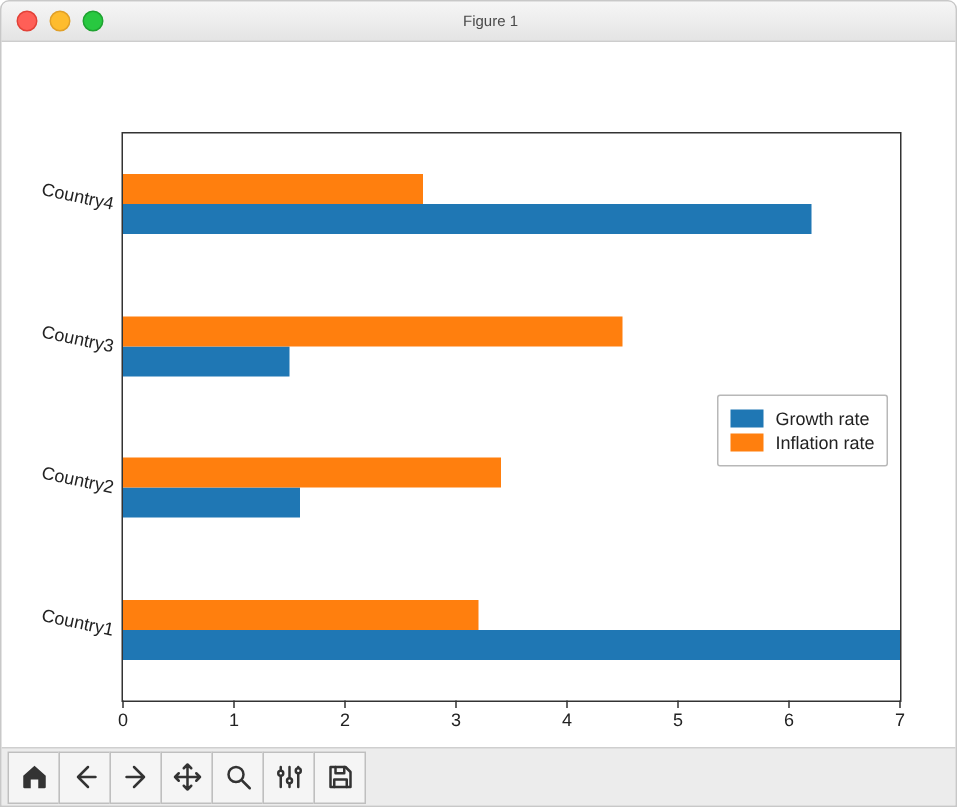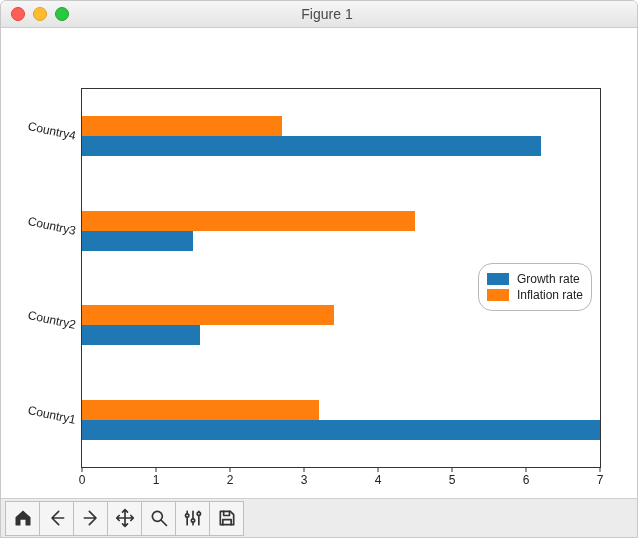--- a/index.html
+++ b/index.html
@@ -5,21 +5,21 @@
   html,body{margin:0;padding:0;font-family:"Helvetica Neue",Arial,sans-serif;background:#fff}
   .window{width:638px;height:538px;background:#ececec;display:flex;flex-direction:column;
            border:1px solid #c8c8c8;border-radius:6px 6px 0 0;box-sizing:border-box;overflow:hidden}
   .titlebar{height:26px;display:flex;align-items:center;position:relative;
             background:linear-gradient(#f6f6f6,#e4e4e4);border-bottom:1px solid #cdcdcd}
   .tl-dots{display:flex;gap:8px;margin-left:10px}
   .dot{width:12px;height:12px;border-radius:50%}
   .dot.red{background:#ff5f57;border:1px solid #e24238}
   .dot.yel{background:#febc2e;border:1px solid #e1a028}
   .dot.grn{background:#28c840;border:1px solid #1fa331}
-  .title{position:absolute;left:16px;right:0;text-align:center;font-size:14px;color:#4a4a4a;pointer-events:none}
+  .title{position:absolute;left:16px;right:0;text-align:center;font-size:10px;color:#4a4a4a;pointer-events:none}
   .canvas{flex:1;background:#fff;position:relative}
   .toolbar{height:38px;background:#ececec;border-top:1px solid #cfcfcf;display:flex;
            align-items:center;padding-left:4px}
   .tbtn{width:33px;height:33px;border:1px solid #bfbfbf;background:#f5f5f5;margin-right:-1px;
         display:flex;align-items:center;justify-content:center;cursor:pointer}
   .tbtn svg{width:20px;height:20px;stroke:#333;fill:none;stroke-width:2;stroke-linejoin:round;stroke-linecap:round}
   .tbtn.home svg{fill:#333;stroke:none}
 
   .plot-title{position:absolute;font-size:15px;color:#222;left:0;right:0;text-align:center;top:32px}
   .axes{position:absolute;border:1px solid #333;box-sizing:border-box}
@@ -46,21 +46,21 @@
     <div class="tl-dots">
       <div class="dot red"></div>
       <div class="dot yel"></div>
       <div class="dot grn"></div>
     </div>
     <div class="title">Figure 1</div>
   </div>
 
   <div class="canvas">
     <div class="axes" id="axes" style="left:80px;top:60px;width:520px;height:380px;">
-      <div class="legend" style="right:8px;top:174px;border-radius:14px;">
+      <div class="legend" style="right:8px;top:174px;">
         <div class="legend-row">
           <div class="swatch growth"></div>
           <span>Growth rate</span>
         </div>
         <div class="legend-row">
           <div class="swatch inflation"></div>
           <span>Inflation rate</span>
         </div>
       </div>
     <div class="tickmark-x" style="left: 0px;"></div>

